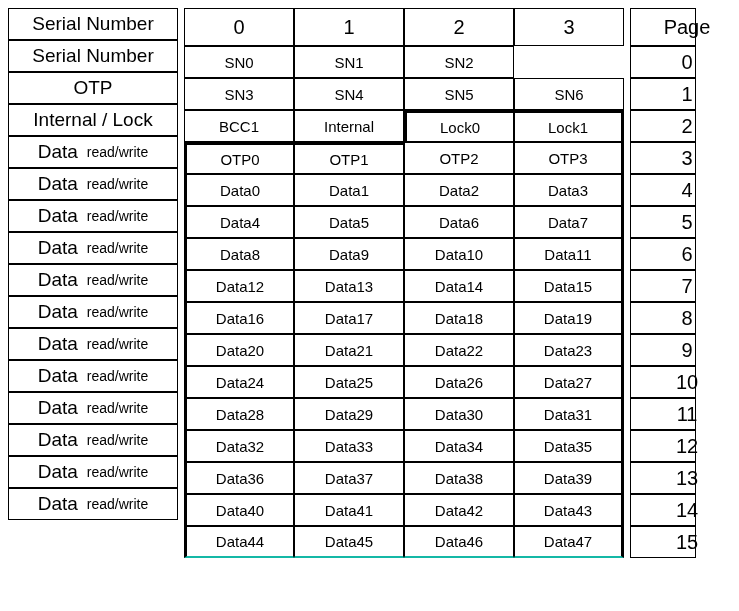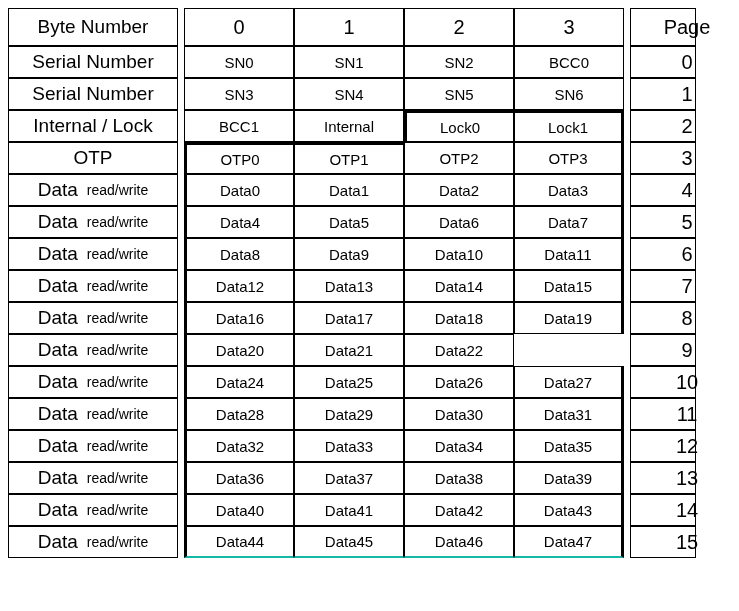--- a/index.html
+++ b/index.html
@@ -60,33 +60,32 @@
   .thick-bottom { border-bottom: 2px solid #14b8a6; }
   .thick-left   { border-left: 3px solid #000; }
   .thick-right  { border-right: 3px solid #000; }
 </style>
 </head>
 <body>
 
 <div class="wrap">
 
   <div class="col-label">
-    <div class="cell hdr label-cell">Byte Number</div>
     <div id="label-rows">
         <div class="cell row label-cell">
           <span>Serial Number</span>
         </div>
         <div class="cell row label-cell">
           <span>Serial Number</span>
         </div>
         <div class="cell row label-cell">
+          <span>OTP</span>
+        </div>
+        <div class="cell row label-cell">
           <span>Internal / Lock</span>
-        </div>
-        <div class="cell row label-cell">
-          <span>OTP</span>
         </div>
         <div class="cell row label-cell">
           <span>Data</span>
           <span class="sub">read/write</span>
         </div>
         <div class="cell row label-cell">
           <span>Data</span>
           <span class="sub">read/write</span>
         </div>
         <div class="cell row label-cell">
@@ -137,21 +136,20 @@
         <div class="cell hdr byte-cell byte-hdr">0</div>
         <div class="cell hdr byte-cell byte-hdr">1</div>
         <div class="cell hdr byte-cell byte-hdr">2</div>
         <div class="cell hdr byte-cell byte-hdr">3</div>
       </div>
     <div id="byte-rows">
         <div class="bytes-row">
           <div class="cell row byte-cell">SN0</div>
           <div class="cell row byte-cell">SN1</div>
           <div class="cell row byte-cell">SN2</div>
-          <div class="cell row byte-cell">BCC0</div>
         </div>
         <div class="bytes-row">
           <div class="cell row byte-cell">SN3</div>
           <div class="cell row byte-cell">SN4</div>
           <div class="cell row byte-cell">SN5</div>
           <div class="cell row byte-cell">SN6</div>
         </div>
         <div class="bytes-row">
           <div class="cell row byte-cell">BCC1</div>
           <div class="cell row byte-cell">Internal</div>
@@ -191,20 +189,21 @@
         <div class="bytes-row">
           <div class="cell row byte-cell thick-left">Data16</div>
           <div class="cell row byte-cell">Data17</div>
           <div class="cell row byte-cell">Data18</div>
           <div class="cell row byte-cell thick-right">Data19</div>
         </div>
         <div class="bytes-row">
           <div class="cell row byte-cell thick-left">Data20</div>
           <div class="cell row byte-cell">Data21</div>
           <div class="cell row byte-cell">Data22</div>
+          <div class="cell row byte-cell thick-right">Data23</div>
         </div>
         <div class="bytes-row">
           <div class="cell row byte-cell thick-left">Data24</div>
           <div class="cell row byte-cell">Data25</div>
           <div class="cell row byte-cell">Data26</div>
           <div class="cell row byte-cell thick-right">Data27</div>
         </div>
         <div class="bytes-row">
           <div class="cell row byte-cell thick-left">Data28</div>
           <div class="cell row byte-cell">Data29</div>

